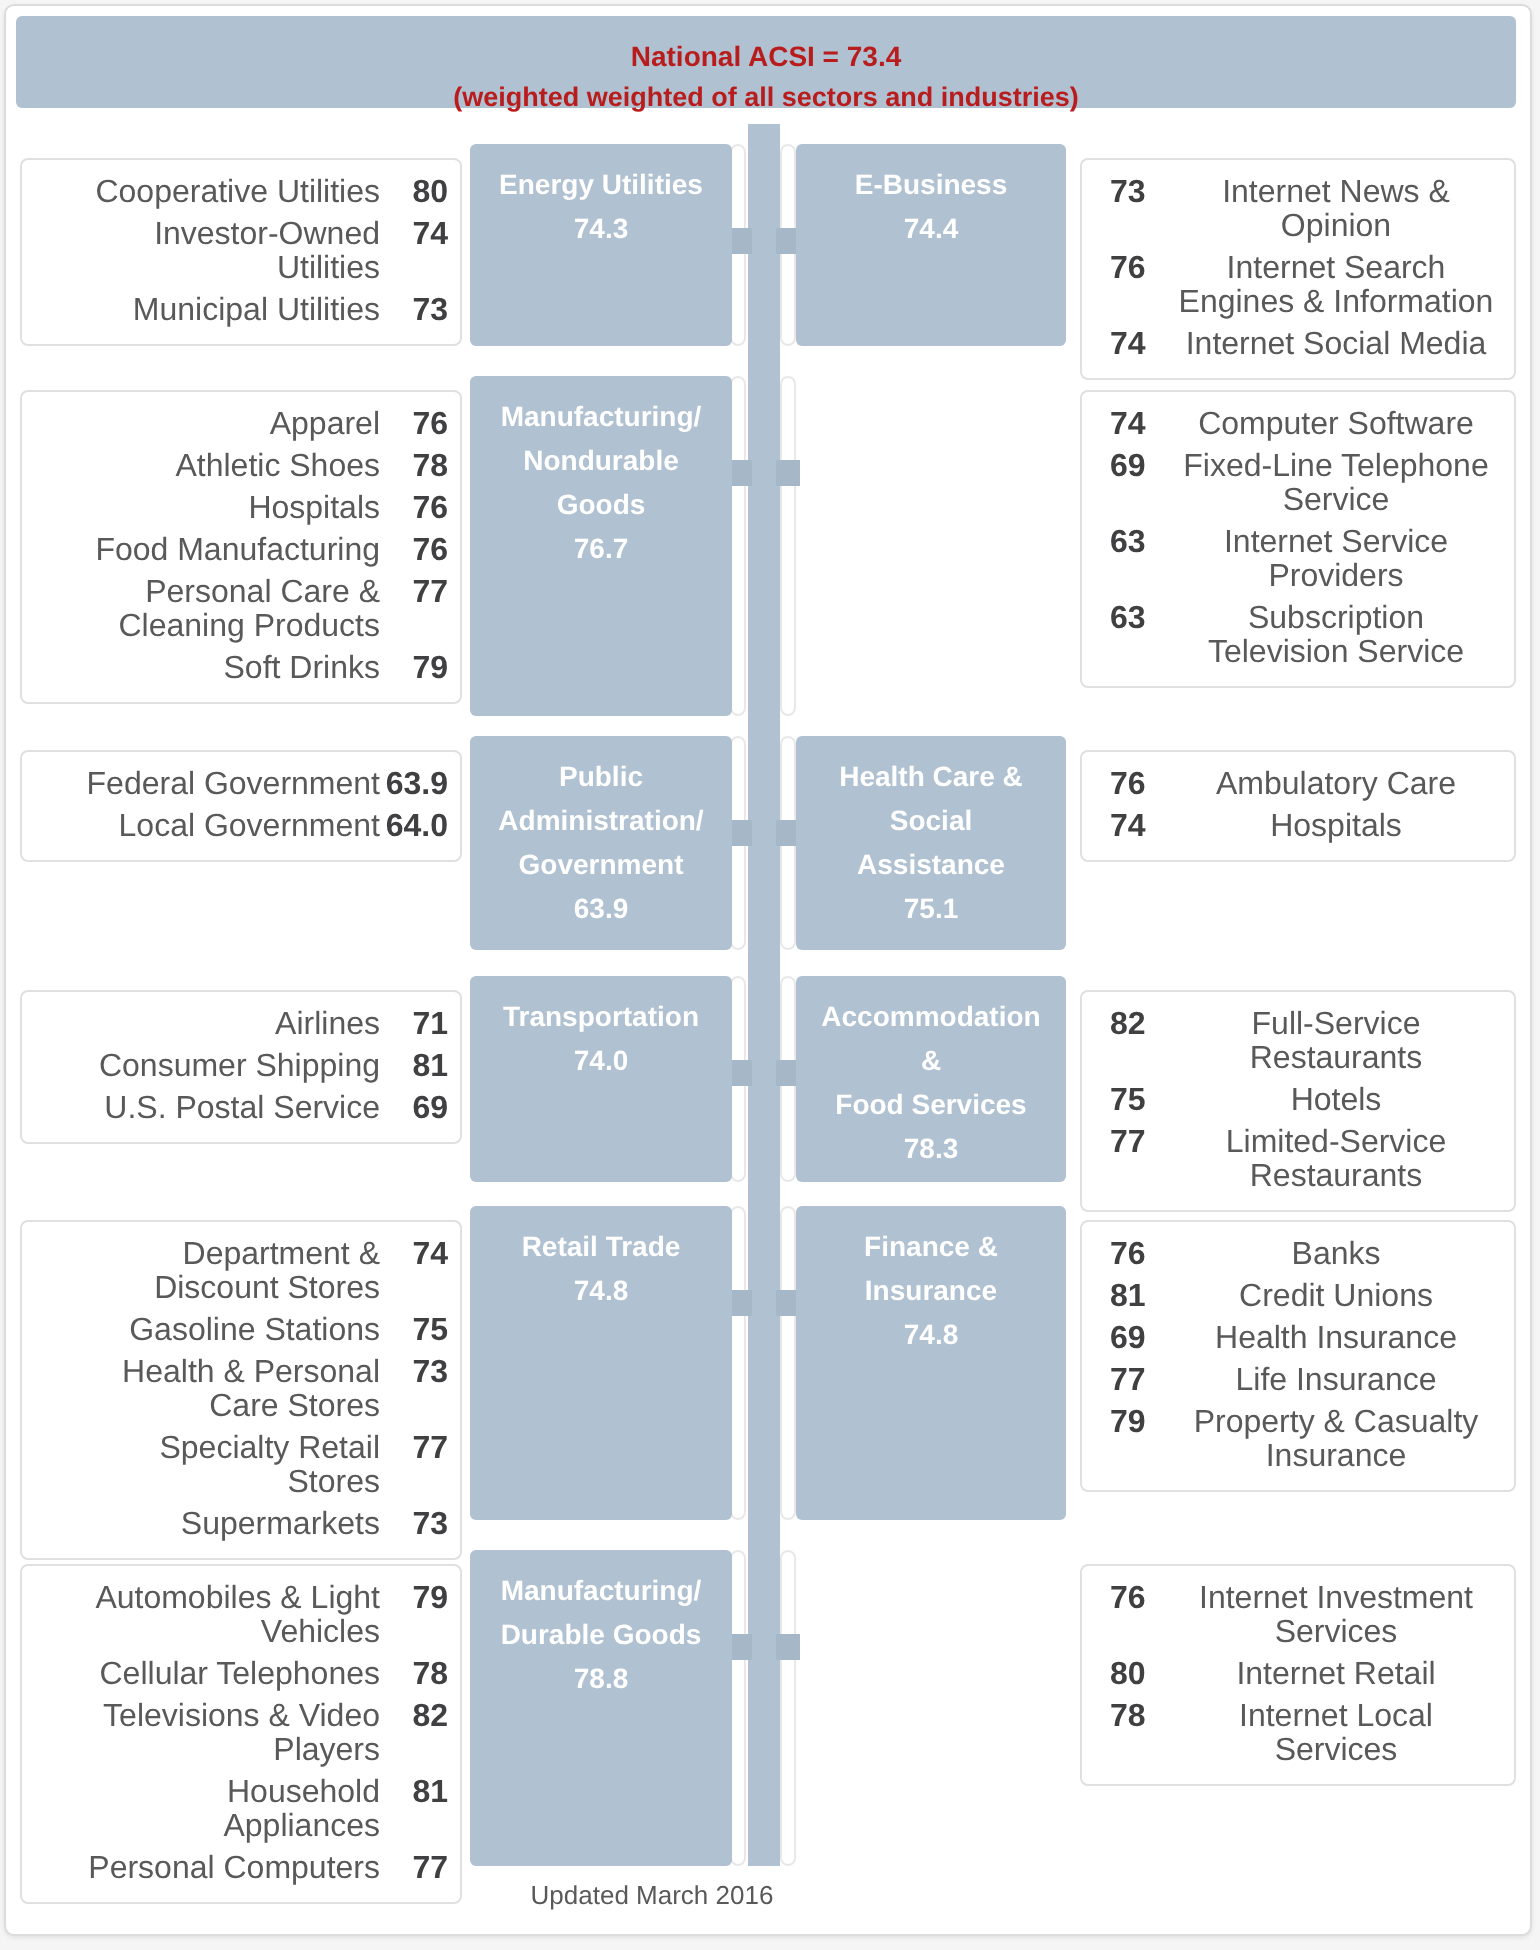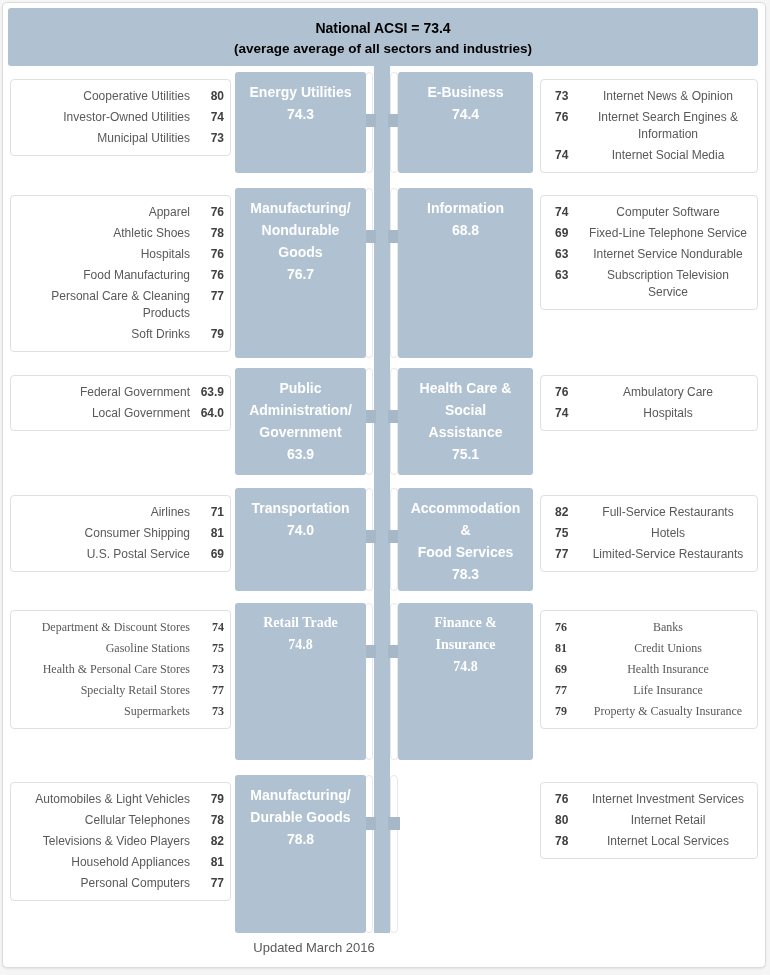--- a/index.html
+++ b/index.html
@@ -9,35 +9,35 @@
     background:#f5f5f5;
     font-family:"Liberation Sans", sans-serif;
   }
   .card {
     position:absolute; left:2px; top:2px; width:764px; height:966px;
     background:#ffffff; border:1px solid #dcdcdc; border-radius:5px;
     box-shadow:0 1px 2px rgba(0,0,0,0.08);
     box-sizing:border-box;
   }
   .hdr {
-    position:absolute; left:8px; top:8px; width:750px; height:58px;
+    position:absolute; left:8px; top:8px; width:750px; height:46px;
     background:var(--accent); border-radius:3px; box-sizing:border-box;
-    color:#000000; font-weight:bold; text-align:center; padding-top:10px;
+    color:#b91c1c; font-weight:bold; text-align:center; padding-top:10px;
   }
   .hdr .h1 { font-size:14px; line-height:20px; }
   .hdr .h2 { font-size:13.5px; line-height:21px; }
   .spine {
     position:absolute; left:374px; top:62px; width:16px; height:871px;
     background:var(--accent);
   }
   .row { position:absolute; left:8px; width:752px; }
   .lbox {
     position:absolute; top:7px; background:#fff; border:1px solid #e0e0e0;
     border-radius:4px; box-sizing:border-box; padding:6px 6px;
-    font-size:12px; color:var(--txt);
+    font-size:16px; color:var(--txt);
   }
   .lbox.left  { left:2px;   width:221px; }
   .lbox.right { left:532px; width:218px; }
   .item { display:flex; align-items:flex-start; padding:2px 0; line-height:17px; }
   .lbox.left  .nm { flex:1; padding-left:18px; text-align:right; }
   .lbox.left  .sc { width:34px; text-align:right; font-weight:bold; color:var(--score); }
   .lbox.right .sc { width:26px; padding-left:8px; text-align:left; font-weight:bold; color:var(--score); flex:none; }
   .lbox.right .nm { width:158px; flex:none; text-align:center; padding-left:8px; }
   .sector {
     position:absolute; top:0; height:100%; background:var(--accent);
@@ -51,32 +51,32 @@
   .pill {
     position:absolute; top:0; height:100%; width:8px; background:#fff;
     border:1px solid #e8e8e8; border-radius:4px; box-sizing:border-box;
   }
   .pill.pl { left:357px; }
   .pill.pr { left:382px; }
   .stub { position:absolute; top:42px; height:13px; width:12px; background:var(--stub); }
   .stub.sl { left:356px; }
   .stub.sr { left:380px; }
   .ftr {
-    position:absolute; left:0; top:940px; width:628px; text-align:center;
+    position:absolute; left:12px; top:940px; width:628px; text-align:center;
     font-size:13px; color:var(--txt);
   }
 </style>
 </head>
 <body>
 
 <div class="card"></div>
 
 <div class="hdr">
   <div class="h1">National ACSI = 73.4</div>
-  <div class="h2">(average average of all sectors and industries)</div>
+  <div class="h2">(weighted weighted of all sectors and industries)</div>
 </div>
 
 <div class="spine"></div>
 
 <div id="rows">
     <div class="row" style="top: 72px; height: 101px;">
       <div class="pill pl"></div>
       <div class="pill pr"></div>
       <div class="stub sl"></div>
       <div class="stub sr"></div>
@@ -147,36 +147,32 @@
           <span class="nm">Soft Drinks</span>
           <span class="sc">79</span>
         </div>
       </div>
       <div class="sector left">
         <div class="t">Manufacturing/
 Nondurable
 Goods</div>
         <div class="s">76.7</div>
       </div>
-      <div class="sector right">
-        <div class="t">Information</div>
-        <div class="s">68.8</div>
-      </div>
       <div class="lbox right">
         <div class="item">
           <span class="sc">74</span>
           <span class="nm">Computer Software</span>
         </div>
         <div class="item">
           <span class="sc">69</span>
           <span class="nm">Fixed-Line Telephone Service</span>
         </div>
         <div class="item">
           <span class="sc">63</span>
-          <span class="nm">Internet Service Nondurable</span>
+          <span class="nm">Internet Service Providers</span>
         </div>
         <div class="item">
           <span class="sc">63</span>
           <span class="nm">Subscription Television Service</span>
         </div>
       </div>
     </div>
     <div class="row" style="top: 368px; height: 107px;">
       <div class="pill pl"></div>
       <div class="pill pr"></div>
@@ -252,21 +248,21 @@
         <div class="item">
           <span class="sc">75</span>
           <span class="nm">Hotels</span>
         </div>
         <div class="item">
           <span class="sc">77</span>
           <span class="nm">Limited-Service Restaurants</span>
         </div>
       </div>
     </div>
-    <div class="row" style="top: 603px; height: 157px; font-family: Liberation Serif, serif;">
+    <div class="row" style="top: 603px; height: 157px;">
       <div class="pill pl"></div>
       <div class="pill pr"></div>
       <div class="stub sl"></div>
       <div class="stub sr"></div>
       <div class="lbox left">
         <div class="item">
           <span class="nm">Department &amp; Discount Stores</span>
           <span class="sc">74</span>
         </div>
         <div class="item">

